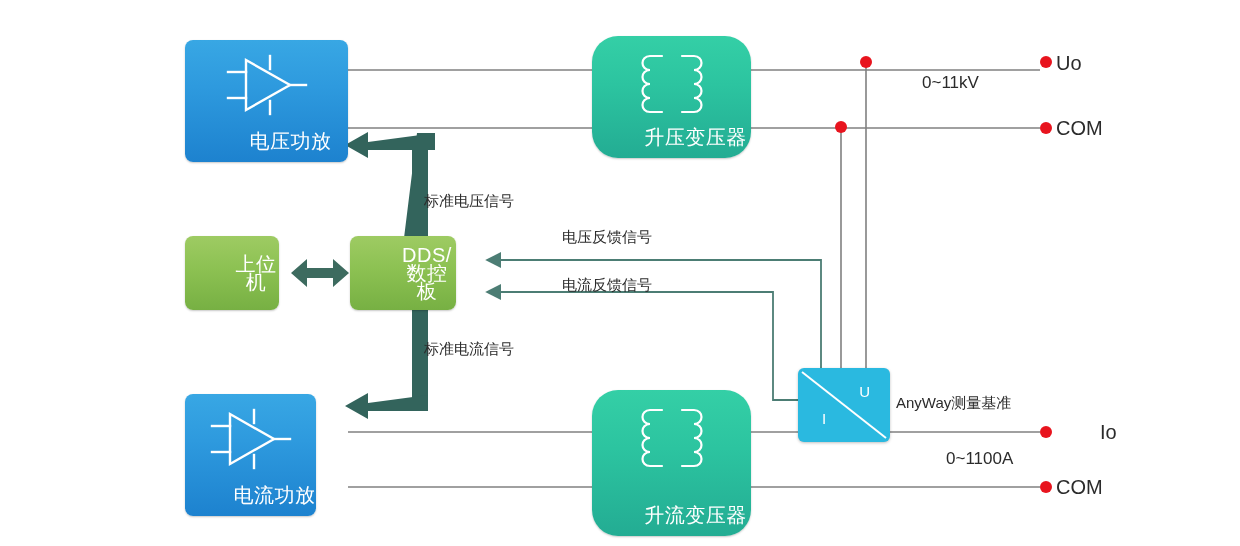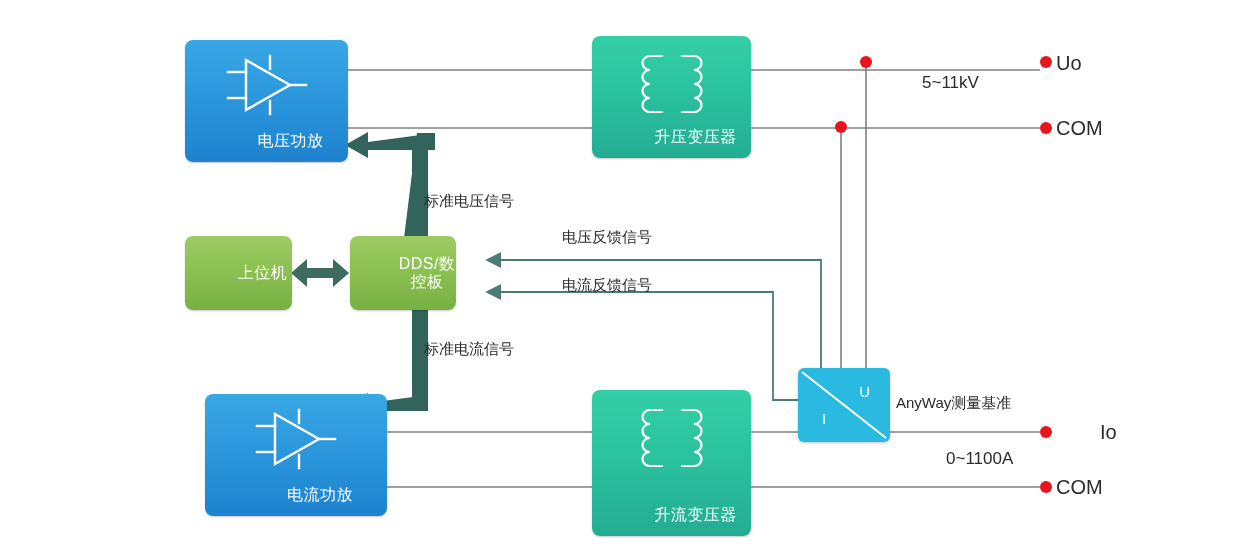--- a/index.html
+++ b/index.html
@@ -35,28 +35,29 @@
     background:linear-gradient(180deg,#38a7e4 0%,#2e9ade 38%,#1d82cf 100%);
     box-shadow:0 1px 2px rgba(0,0,0,0.22);
   }
   .node-green{
     background:linear-gradient(180deg,#9ecb63 0%,#8cc152 45%,#77b043 100%);
     box-shadow:0 1px 2px rgba(0,0,0,0.22);
   }
   .node-teal{
     background:linear-gradient(180deg,#34cfa6 0%,#2cc4a0 40%,#23ac93 100%);
     box-shadow:0 1px 2px rgba(0,0,0,0.22);
+    border-radius:26px;
   }
   .node-cyan{
     background:#2ab9e0;
     box-shadow:0 1px 3px rgba(0,0,0,0.25);
     border-radius:6px;
   }
   .node-label{
-    font-size:16px;
+    font-size:20px;
     line-height:18px;
     color:#ffffff;
     letter-spacing:0.5px;
     position:absolute;
     left:0;right:0;
     bottom:12px;
     padding-left:48px;
   }
   .node-label.mid{
     bottom:auto;
@@ -167,21 +168,21 @@
           <line x1="4" y1="44" x2="22" y2="44"></line>
           <line x1="66" y1="31" x2="82" y2="31"></line>
           <line x1="46" y1="2" x2="46" y2="15"></line>
           <line x1="46" y1="47" x2="46" y2="60"></line>
         </g>
       </svg>
     </span>
     <span class="node-label">电压功放</span>
   </div>
 
-  <div class="node node-blue" style="left:185px;top:394px;width:182px;height:122px;margin-left:20px;">
+  <div class="node node-blue" style="left:185px;top:394px;width:131px;height:122px;">
     <span class="glyph">
       <svg width="86" height="62" viewBox="0 0 86 62">
         <g stroke="#ffffff" stroke-width="2.4" fill="none" stroke-linecap="square">
           <path d="M22,6 L22,56 L66,31 Z"></path>
           <line x1="4" y1="18" x2="22" y2="18"></line>
           <line x1="4" y1="44" x2="22" y2="44"></line>
           <line x1="66" y1="31" x2="82" y2="31"></line>
           <line x1="46" y1="2" x2="46" y2="15"></line>
           <line x1="46" y1="47" x2="46" y2="60"></line>
         </g>
@@ -207,21 +208,21 @@
       <svg width="80" height="68" viewBox="0 0 80 68">
         <g stroke="#ffffff" stroke-width="2.2" fill="none" stroke-linecap="round">
           <path d="M30,4 L18,4 C8,4 8,18 18,18 C8,18 8,32 18,32 C8,32 8,46 18,46 C8,46 8,60 18,60 L30,60"></path>
           <path d="M50,4 L62,4 C72,4 72,18 62,18 C72,18 72,32 62,32 C72,32 72,46 62,46 C72,46 72,60 62,60 L50,60"></path>
         </g>
       </svg>
     </span>
     <span class="node-label">升流变压器</span>
   </div>
 
-  <div class="node node-green" style="left:185px;top:236px;width:107px;height:74px;">
+  <div class="node node-green" style="left:185px;top:236px;width:94px;height:74px;">
     <span class="node-label mid">上位机</span>
   </div>
 
   <div class="node node-green" style="left:350px;top:236px;width:106px;height:74px;">
     <span class="node-label mid">DDS/数控板</span>
   </div>
 
   <div class="node node-cyan" style="left:798px;top:368px;width:92px;height:74px;">
     <svg width="92" height="74" viewBox="0 0 92 74" style="position:absolute;left:0;top:0;">
       <line x1="4" y1="4" x2="88" y2="70" stroke="#ffffff" stroke-width="2"></line>
@@ -231,21 +232,21 @@
   </div>
 
   <span class="txt" style="left:424px;top:192px;">标准电压信号</span>
 
   <span class="txt" style="left:424px;top:340px;">标准电流信号</span>
 
   <span class="txt" style="left:562px;top:228px;">电压反馈信号</span>
 
   <span class="txt" style="left:562px;top:276px;">电流反馈信号</span>
 
-  <span class="txt big" style="left:922px;top:74px;">5~11kV</span>
+  <span class="txt big" style="left:922px;top:74px;">0~11kV</span>
 
   <span class="txt big" style="left:914px;top:450px;margin-left:32px;">0~1100A</span>
 
   <span class="txt" style="left:896px;top:394px;">AnyWay测量基准</span>
 
   <span class="txt term" style="left:1056px;top:54px;">Uo</span>
 
   <span class="txt term" style="left:1056px;top:119px;">COM</span>
 
   <span class="txt term" style="left:1100px;top:423px;">Io</span>

